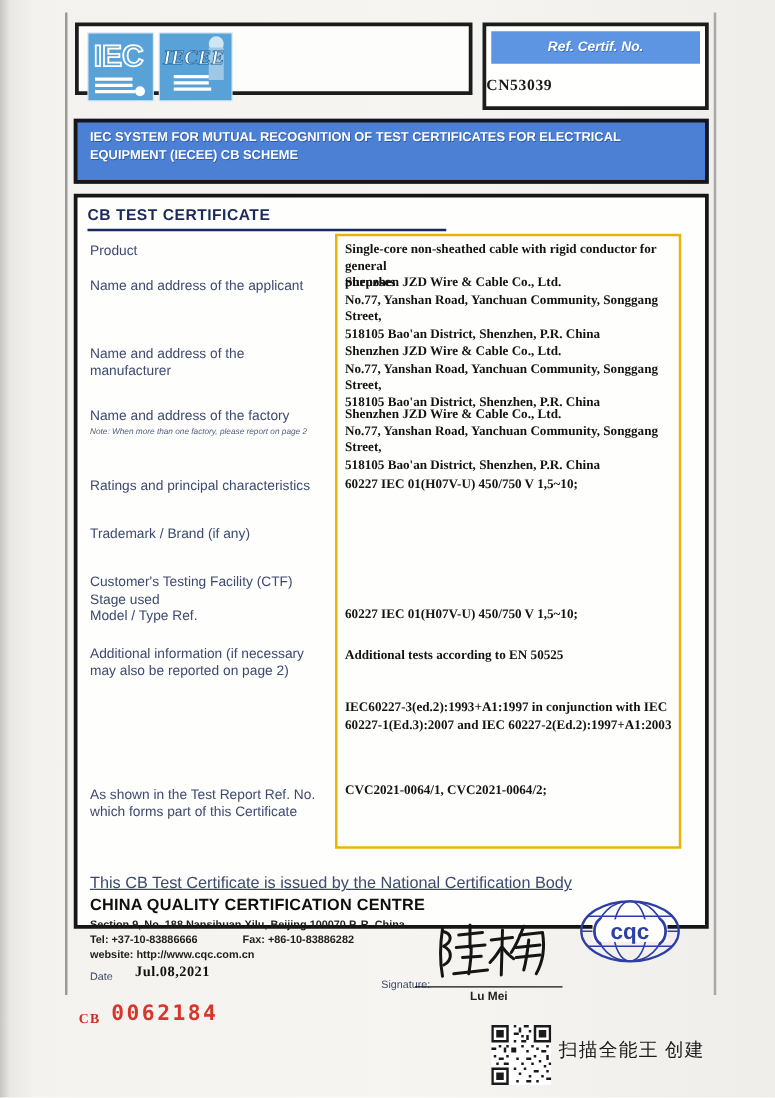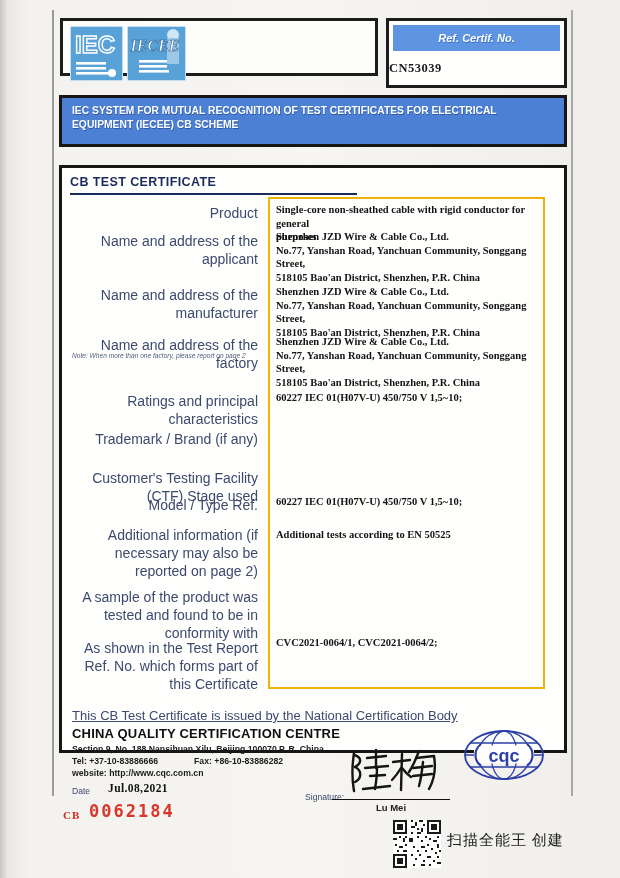--- a/index.html
+++ b/index.html
@@ -20,24 +20,24 @@
 
   
   .ref-box { position:absolute; left:386px; top:18px; width:181px; height:70px; background:#fffffe; border:3px solid #1c1c1c; box-sizing:border-box;padding-left:36px; }
   .ref-header { position:absolute; left:4px; right:4px; top:4px; height:26px; background:#5d95e3; color:#fff; font-weight:bold; font-style:italic; font-size:11px; display:flex; align-items:center; justify-content:center; text-shadow:0.5px 0.5px 0 #3a6cbf; }
   .ref-value { position:absolute; left:0; right:0; top:40px; font-family:"Liberation Serif", serif; font-weight:bold; font-size:12.5px; color:#1a1a1a; letter-spacing:0.5px; }
 
   
   .banner { position:absolute; left:59px; top:95px; width:508px; height:52px; background:#4c80d4; border:3px solid #161616; box-sizing:border-box; color:#fff; font-weight:bold; font-size:10.3px; line-height:1.4; padding:6px 10px; text-shadow:0.6px 0.6px 0 #2c58a4; }
 
   
-  .main-box { position:absolute; left:59px; top:165px; width:508px; height:588px; background:#fefefd; border:3px solid #161616; box-sizing:border-box; }
+  .main-box { position:absolute; left:59px; top:155px; width:508px; height:588px; background:#fefefd; border:3px solid #161616; box-sizing:border-box; }
   .cb-title { position:absolute; left:8px; top:7px; width:287px; color:#1b2a5c; font-weight:bold; font-size:12.5px; letter-spacing:0.4px; border-bottom:2px solid #1b2a5c; padding-bottom:4px; }
 
-  .lbl { position:absolute; left:10px; width:186px; color:#3d4a6e; font-size:14px; line-height:1.3;text-align:right; }
+  .lbl { position:absolute; left:10px; width:186px; color:#3d4a6e; font-size:11px; line-height:1.3; }
   .note { position:absolute; left:10px; width:200px; color:#556080; font-size:6.6px; font-style:italic; }
   .l0{top:36px}.l1{top:64px}.l2{top:118px}.l3{top:168px}.n3{top:184px}
   .l4{top:224px}.l5{top:262px}.l6{top:301px}.l7{top:328px}.l8{top:358px}
   .l9{top:420px}.l10{top:471px}
 
   .value-box { position:absolute; left:206px; top:29px; width:277px; height:492px; border:2px solid #eab308; box-sizing:border-box; }
   .val { position:absolute; left:6px; right:5px; font-family:"Liberation Serif", serif; font-weight:bold; font-size:10.5px; line-height:1.3; color:#131313; white-space:pre-line; }
   .v0{top:4px}.v1{top:31px}.v2{top:86px}.v3{top:136px}.v4{top:192px}
   .v7{top:296px}.v8{top:329px}.v9{top:371px}.v10{top:437px}
 
@@ -106,38 +106,39 @@
     <div class="lbl l0">Product</div>
     <div class="lbl l1">Name and address of the applicant</div>
     <div class="lbl l2">Name and address of the manufacturer</div>
     <div class="lbl l3">Name and address of the factory</div>
     <div class="note n3">Note: When more than one factory, please report on page 2</div>
     <div class="lbl l4">Ratings and principal characteristics</div>
     <div class="lbl l5">Trademark / Brand (if any)</div>
     <div class="lbl l6">Customer's Testing Facility (CTF) Stage used</div>
     <div class="lbl l7">Model / Type Ref.</div>
     <div class="lbl l8">Additional information (if necessary may also be reported on page 2)</div>
-    <div class="lbl l9">A sample of the product was tested and found to be in conformity with</div>
     <div class="lbl l10">As shown in the Test Report Ref. No. which forms part of this Certificate</div>
 
     <div class="value-box">
       <div class="val v0">Single-core non-sheathed cable with rigid conductor for general
 purposes</div>
       <div class="val v1">Shenzhen JZD Wire &amp; Cable Co., Ltd.
 No.77, Yanshan Road, Yanchuan Community, Songgang Street,
 518105 Bao'an District, Shenzhen, P.R. China</div>
       <div class="val v2">Shenzhen JZD Wire &amp; Cable Co., Ltd.
 No.77, Yanshan Road, Yanchuan Community, Songgang Street,
 518105 Bao'an District, Shenzhen, P.R. China</div>
       <div class="val v3">Shenzhen JZD Wire &amp; Cable Co., Ltd.
 No.77, Yanshan Road, Yanchuan Community, Songgang Street,
 518105 Bao'an District, Shenzhen, P.R. China</div>
       <div class="val v4">60227 IEC 01(H07V-U) 450/750 V 1,5~10;</div>
       <div class="val v7">60227 IEC 01(H07V-U) 450/750 V 1,5~10;</div>
       <div class="val v8">Additional tests according to EN 50525</div>
+      <div class="val v9">IEC60227-3(ed.2):1993+A1:1997 in conjunction with IEC
+60227-1(Ed.3):2007 and IEC 60227-2(Ed.2):1997+A1:2003</div>
       <div class="val v10">CVC2021-0064/1, CVC2021-0064/2;</div>
     </div>
 
     <div class="issued-by">This CB Test Certificate is issued by the National Certification Body</div>
     <div class="ncb-name">CHINA QUALITY CERTIFICATION CENTRE</div>
     <div class="ncb-line a1">Section 9, No. 188 Nansihuan Xilu, Beijing 100070 P. R. China</div>
     <div class="ncb-line a2">
       <span>Tel: +37-10-83886666</span><span class="fax-span">Fax: +86-10-83886282</span>
     </div>
     <div class="ncb-line a3">website: http://www.cqc.com.cn</div>

